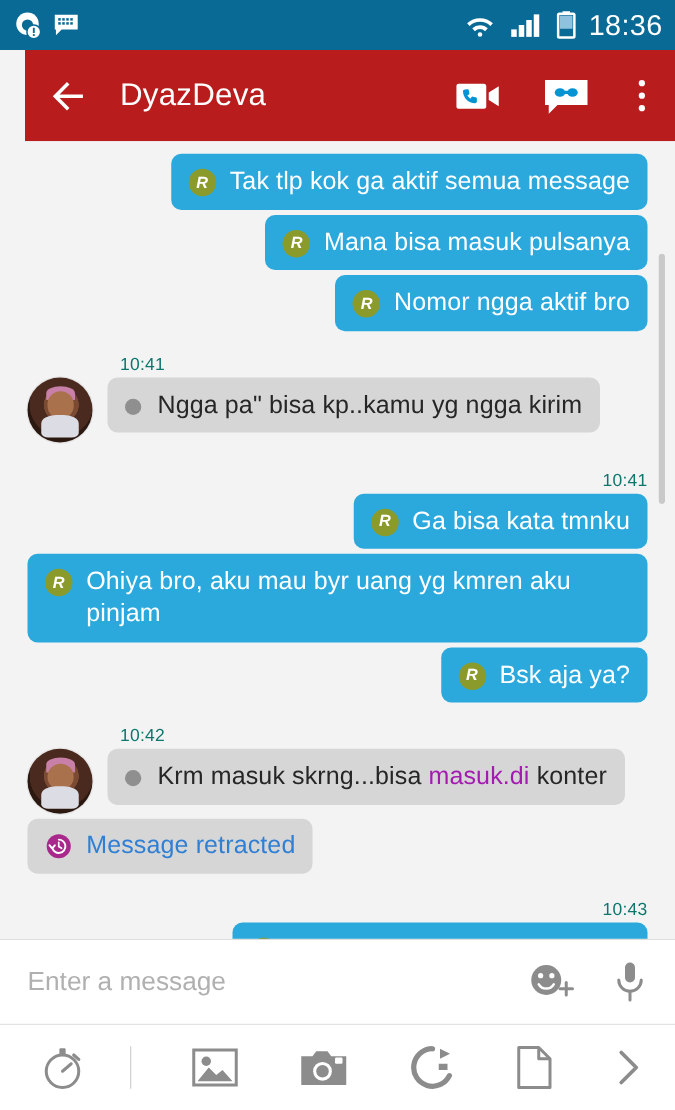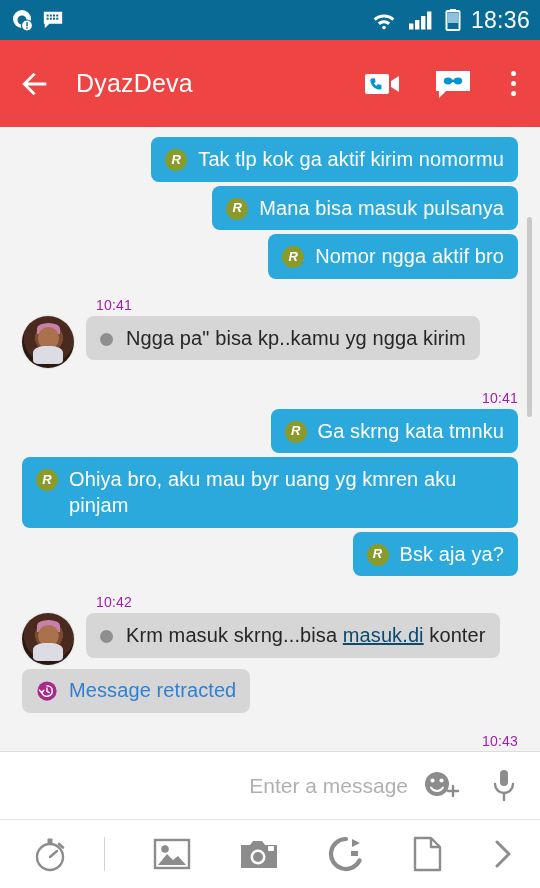--- a/index.html
+++ b/index.html
@@ -14,22 +14,22 @@
   .statusbar {
     height:40px; background:#0A6A96; flex:none;
     display:flex; align-items:center; padding:0 10px; color:#fff;
   }
   .sb-left { display:flex; align-items:center; gap:8px; }
   .sb-right { margin-left:auto; display:flex; align-items:center; gap:10px; }
   .sb-time { font-size:23px; letter-spacing:.3px; }
 
   
   .header {
-    height:87px; background:#ef4444; flex:none;
-    display:flex; align-items:center; padding:0 18px; color:#fff;
+    height:73px; background:#b91c1c; flex:none;
+    display:flex; align-items:center; padding:0 18px; color:#fff;margin-left:20px;
   }
   .back-arrow { width:34px; height:34px; flex:none; }
   .chat-title { font-size:25px; margin-left:24px; letter-spacing:.2px; }
   .hdr-actions { margin-left:auto; display:flex; align-items:center; gap:34px; }
   .dots { display:flex; flex-direction:column; gap:5px; align-items:center; padding:2px 6px; }
   .dots i { width:5px; height:5px; border-radius:50%; background:#fff; display:block; }
 
   
   .convo {
     flex:1; position:relative; background:#F3F3F3;
@@ -38,21 +38,21 @@
   .scrollbar {
     position:absolute; right:8px; top:90px; width:5px; height:200px;
     background:#C9C9C9; border-radius:3px;
   }
 
   .row { display:flex; padding:0 22px; margin-bottom:4px; }
   .row.out { justify-content:flex-end; }
   .row.in  { justify-content:flex-start; align-items:flex-start; }
 
   .ts {
-    font-size:14px; color:#a21caf; letter-spacing:.2px;
+    font-size:14px; color:#0f766e; letter-spacing:.2px;
     padding:0 22px; margin-bottom:3px;
   }
   .ts.right { text-align:right; }
   .ts.left  { text-align:left; padding-left:96px; }
 
   .bubble {
     border-radius:8px; padding:9px 14px;
     display:flex; align-items:flex-start; gap:11px;
     max-width:420px; line-height:1.28;
   }
@@ -83,36 +83,36 @@
   }
   .avatar .body {
     position:absolute; left:22%; top:58%; width:56%; height:34%;
     border-radius:40% 40% 20% 20%; background:#DCDCE4;
   }
   .avatar .hair {
     position:absolute; left:28%; top:14%; width:46%; height:22%;
     border-radius:50% 50% 0 0; background:#C87FA8;
   }
 
-  .link { color:#0c4a6e; text-decoration:underline; }
+  .link { color:#a21caf; }
 
   .retract-icon {
     width:22px; height:22px; flex:none; margin-top:2px;
   }
   .retract-txt { font-size:20px; color:#2F7FD4; letter-spacing:.1px; }
 
   
   .composer { flex:none; background:#FFFFFF; border-top:1px solid #DDD; }
   .input-row {
     height:68px; display:flex; align-items:center; padding:0 22px;
     border-bottom:1px solid #E3E3E3;
   }
   .msg-input {
     flex:1; border:none; outline:none; background:transparent;
-    font-size:21px; color:#000000; font-family:"Liberation Sans", sans-serif;text-align:right;
+    font-size:21px; color:#000000; font-family:"Liberation Sans", sans-serif;
   }
   .msg-input::placeholder { color:#B0B0B0; }
   .input-icons { display:flex; align-items:center; gap:28px; padding-left:14px; }
 
   .toolbar { height:68px; display:flex; align-items:center; padding:0 24px; }
   .tool { flex:none; display:flex; align-items:center; justify-content:center; }
   .tool-sep { width:1px; height:34px; background:#D2D2D2; margin:0 0 0 26px; }
   .spacer { flex:1; }
 </style>
 </head>
@@ -189,21 +189,21 @@
     </div>
   </div>
 
   <div class="convo">
 
     <div class="scrollbar"></div>
 
     <div class="row out">
       <div class="bubble out">
         <span class="rbadge">R</span>
-        <span class="txt">Tak tlp kok ga aktif kirim nomormu</span>
+        <span class="txt">Tak tlp kok ga aktif semua message</span>
       </div>
     </div>
 
     <div class="row out">
       <div class="bubble out">
         <span class="rbadge">R</span>
         <span class="txt">Mana bisa masuk pulsanya</span>
       </div>
     </div>
 
@@ -224,21 +224,21 @@
       <div class="bubble in">
         <span class="dotbadge"></span>
         <span class="txt">Ngga pa" bisa kp..kamu yg ngga kirim</span>
       </div>
     </div>
 
     <div class="ts right">10:41</div>
     <div class="row out">
       <div class="bubble out">
         <span class="rbadge">R</span>
-        <span class="txt">Ga skrng kata tmnku</span>
+        <span class="txt">Ga bisa kata tmnku</span>
       </div>
     </div>
 
     <div class="row out">
       <div class="bubble out" style="max-width:none;width:100%">
         <span class="rbadge">R</span>
         <span class="txt">Ohiya bro, aku mau byr uang yg kmren aku pinjam</span>
       </div>
     </div>
 

